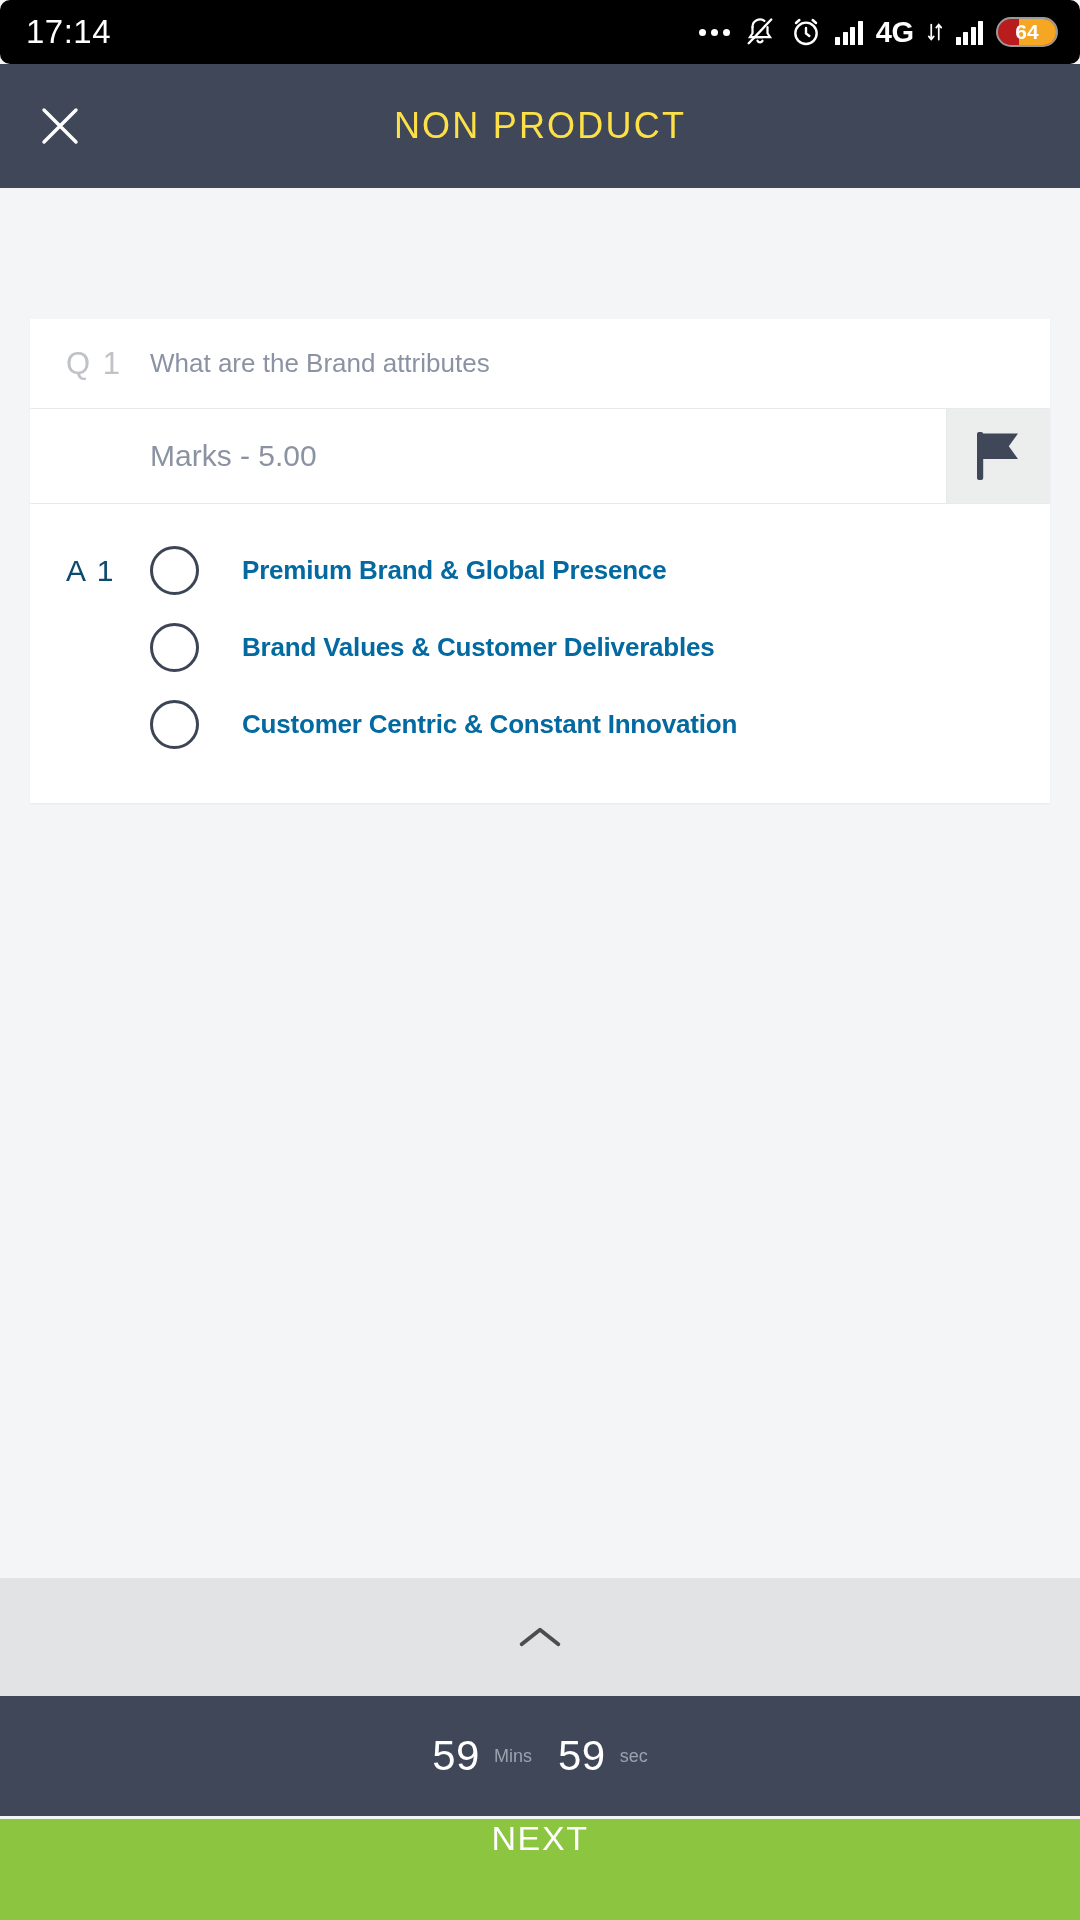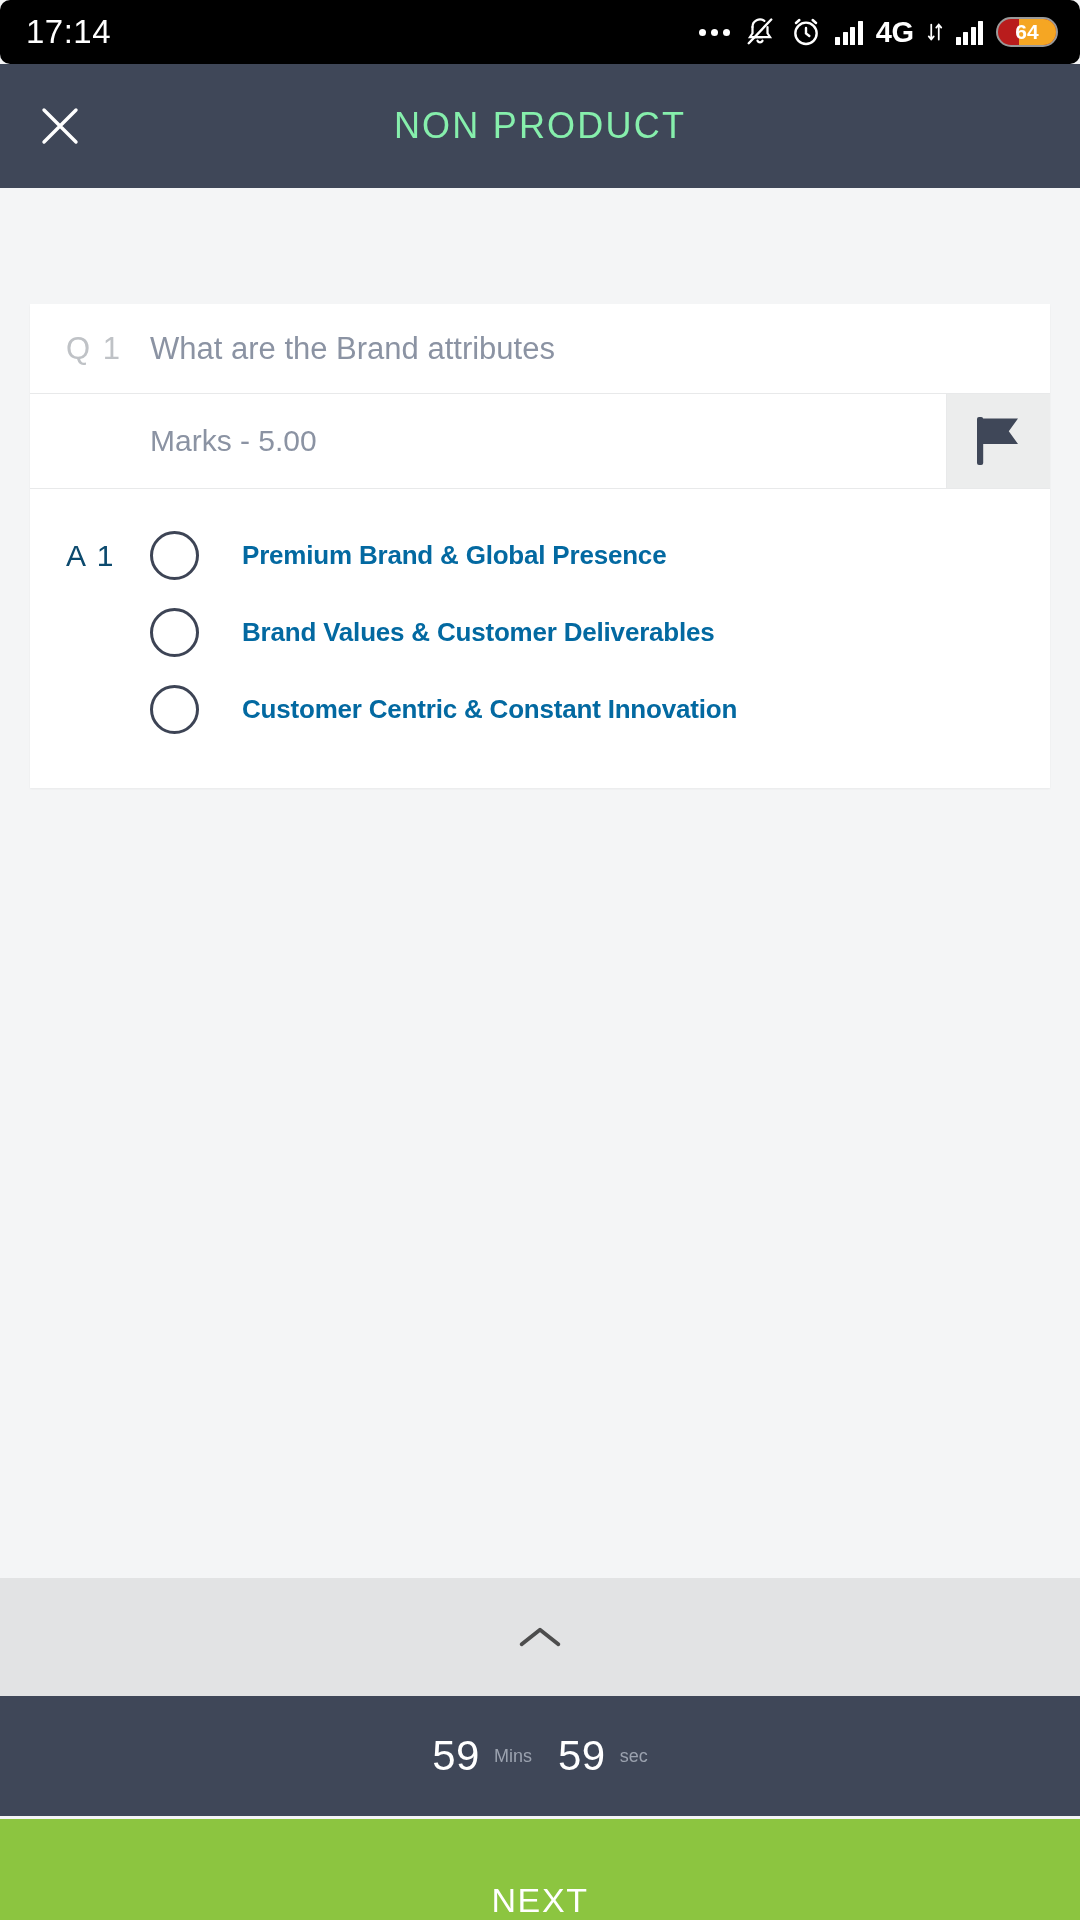--- a/index.html
+++ b/index.html
@@ -38,34 +38,34 @@
   .appbar {
     height:124px; background:#3f4758; display:flex; align-items:center;
     position:relative; flex:0 0 auto;
   }
   .close-btn {
     width:92px; height:92px; margin-left:14px;
     display:flex; align-items:center; justify-content:center; cursor:pointer;
   }
   .appbar-title {
     position:absolute; left:0; right:0; text-align:center;
-    color:#86efac; font-size:36px; letter-spacing:2.2px; font-weight:400;
+    color:#fde047; font-size:36px; letter-spacing:2.2px; font-weight:400;
     pointer-events:none;
   }
 
   
   .content { flex:1 1 auto; position:relative; background:#f4f5f6; }
 
   .qcard {
-    position:absolute; left:30px; right:30px; top:116px;
+    position:absolute; left:30px; right:30px; top:131px;
     background:#fff; box-shadow:0 1px 2px rgba(0,0,0,.05);
   }
   .q-row { display:flex; align-items:center; height:90px; padding-left:36px; border-bottom:1px solid #e8e9ea; }
   .q-num { width:84px; font-size:31px; color:#bfc2c6; letter-spacing:2px; }
-  .q-text { font-size:31px; color:#8b93a3; }
+  .q-text { font-size:26px; color:#8b93a3; }
 
   .marks-row { display:flex; align-items:stretch; border-bottom:1px solid #e8e9ea; height:95px; }
   .marks-left { flex:1 1 auto; display:flex; align-items:center; padding-left:120px; }
   .marks-text { font-size:30px; color:#8b93a3; }
   .flag-cell {
     width:104px; background:#eceded; display:flex; align-items:center; justify-content:center;
     cursor:pointer; border-left:1px solid #e8e9ea;
   }
 
   .answers { padding:28px 0 40px 0; }
@@ -83,21 +83,21 @@
     cursor:pointer; flex:0 0 auto;
   }
   .timer-bar {
     height:120px; background:#3f4758; display:flex; align-items:center; justify-content:center;
     gap:0; flex:0 0 auto;
   }
   .t-num { font-size:42px; color:#fff; font-weight:400; letter-spacing:.5px; }
   .t-unit { font-size:18px; color:#9ba2af; margin:0 26px 0 14px; }
   .t-unit.last { margin-right:0; }
   .next-btn {
-    height:104px; background:#8cc540; display:flex; align-items:flex-end; justify-content:center;
+    height:104px; background:#8cc540; display:flex; align-items:flex-start; justify-content:center;
     cursor:pointer; flex:0 0 auto; border-top:3px solid #f4f5f6;
   }
   .next-label { color:#fff; font-size:34px; letter-spacing:1.6px; font-weight:400; }
 </style>
 </head>
 <body>
 
 <div class="screen">
 
   <div class="statusbar">

